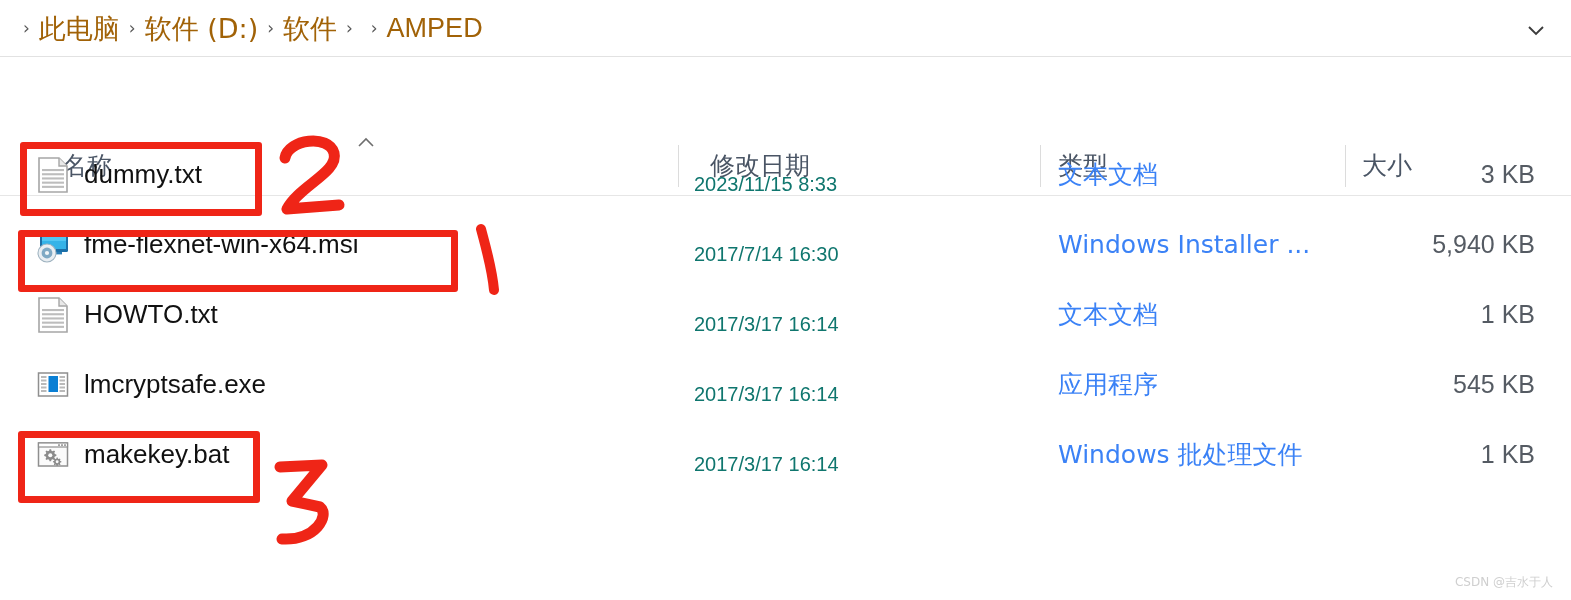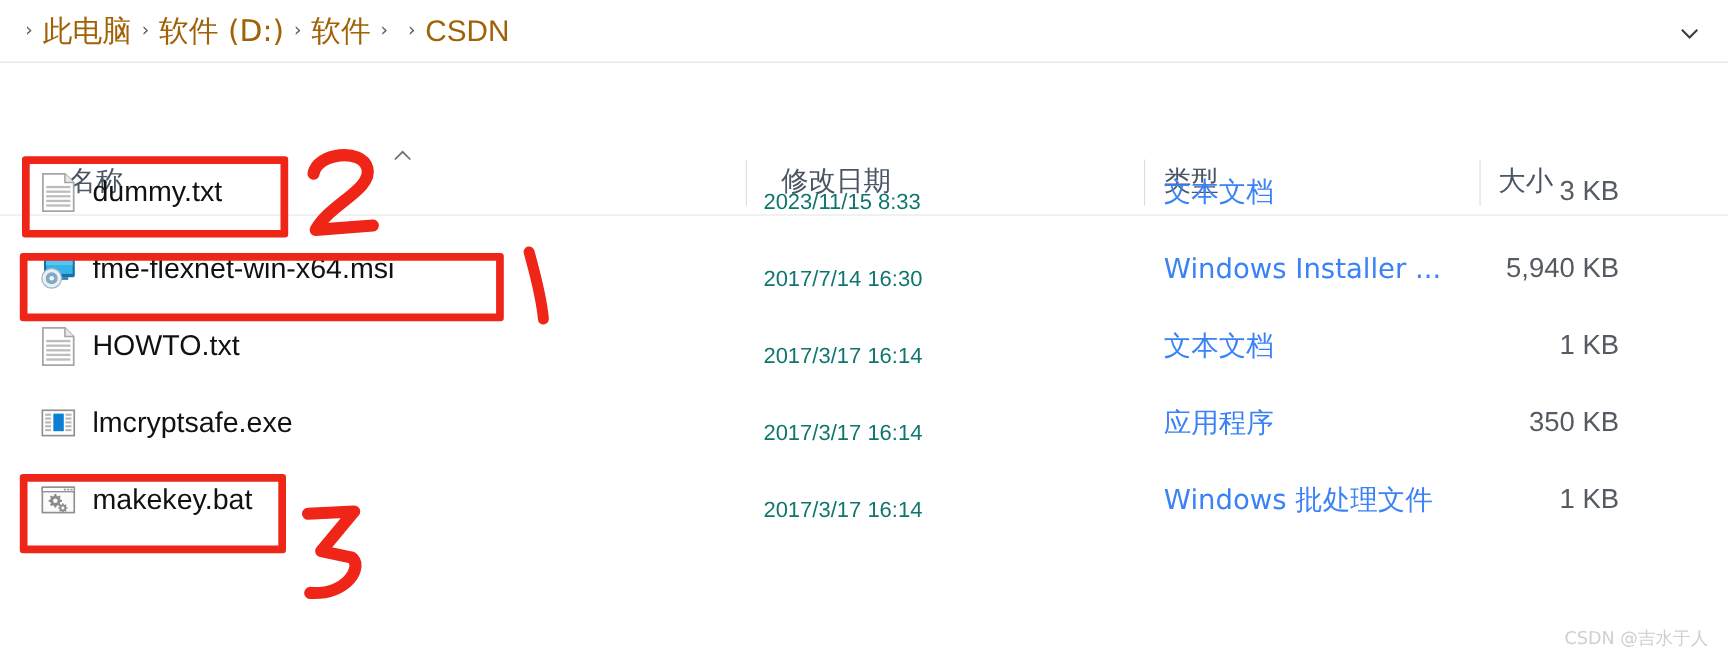--- a/index.html
+++ b/index.html
@@ -157,21 +157,21 @@
     height: 70px;
     display: flex;
     align-items: center;
     font-size: 25px;
     color: #3b82f6;
     white-space: nowrap;
     font-family: "DejaVu Sans", sans-serif;
   }
   .cell-size {
     position: absolute;
-    left: 1227px;
+    left: 1290px;
     width: 245px;
     top: 0;
     height: 70px;
     display: flex;
     align-items: center;
     justify-content: flex-end;
     font-size: 25px;
     color: #555b63;
     white-space: nowrap;
   }
@@ -195,40 +195,40 @@
     line-height: 1;
     pointer-events: none;
     user-select: none;
   }
 
   
   .watermark {
     position: absolute;
     right: 18px;
     bottom: 9px;
-    font-size: 16px;
+    font-size: 12px;
     color: #cfcfcf;
     font-family: "DejaVu Sans", sans-serif;
     white-space: nowrap;
   }
 </style>
 </head>
 <body>
 
 <div class="addressbar">
   <div class="crumbs">
     <span class="crumb-sep">›</span>
     <span class="crumb cn">此电脑</span>
     <span class="crumb-sep">›</span>
     <span class="crumb cn">软件 (D:)</span>
     <span class="crumb-sep">›</span>
     <span class="crumb cn">软件</span>
     <span class="crumb-sep">›</span>
     <span class="crumb-sep">›</span>
-    <span class="crumb">CSDN</span>
+    <span class="crumb">AMPED</span>
   </div>
   <span class="chev-down">
     <svg viewBox="0 0 26 26" width="26" height="26" aria-hidden="true">
       <polyline points="6,10 13,17 20,10" fill="none" stroke="#3c3c3c" stroke-width="1.9"></polyline>
     </svg>
   </span>
 </div>
 
 <div class="headerrow">
   <span class="sort-arrow">
@@ -329,21 +329,21 @@
             <rect x="23.5" y="20.5" width="5.5" height="2"></rect>
             <rect x="23.5" y="24" width="5.5" height="2"></rect>
           </g>
           <rect x="12.5" y="10" width="9.5" height="16" fill="#0a7fd4"></rect>
         </svg>
       </span>
       <span class="fname">lmcryptsafe.exe</span>
     </div>
     <div class="cell-date">2017/3/17 16:14</div>
     <div class="cell-type">应用程序</div>
-    <div class="cell-size">350 KB</div>
+    <div class="cell-size">545 KB</div>
   </div>
 
   <div class="filerow">
     <div class="cell-name">
       <span class="ficon">
         <svg class="ic-bat" viewBox="0 0 34 38" aria-hidden="true">
           <rect x="2.5" y="7" width="29" height="23" fill="#fbfbfb" stroke="#8f8f8f" stroke-width="1.5"></rect>
           <rect x="2.5" y="7" width="29" height="4" fill="#ffffff" stroke="#8f8f8f" stroke-width="1.2"></rect>
           <g fill="#9a9a9a">
             <rect x="22" y="8.3" width="2" height="1.6"></rect>

